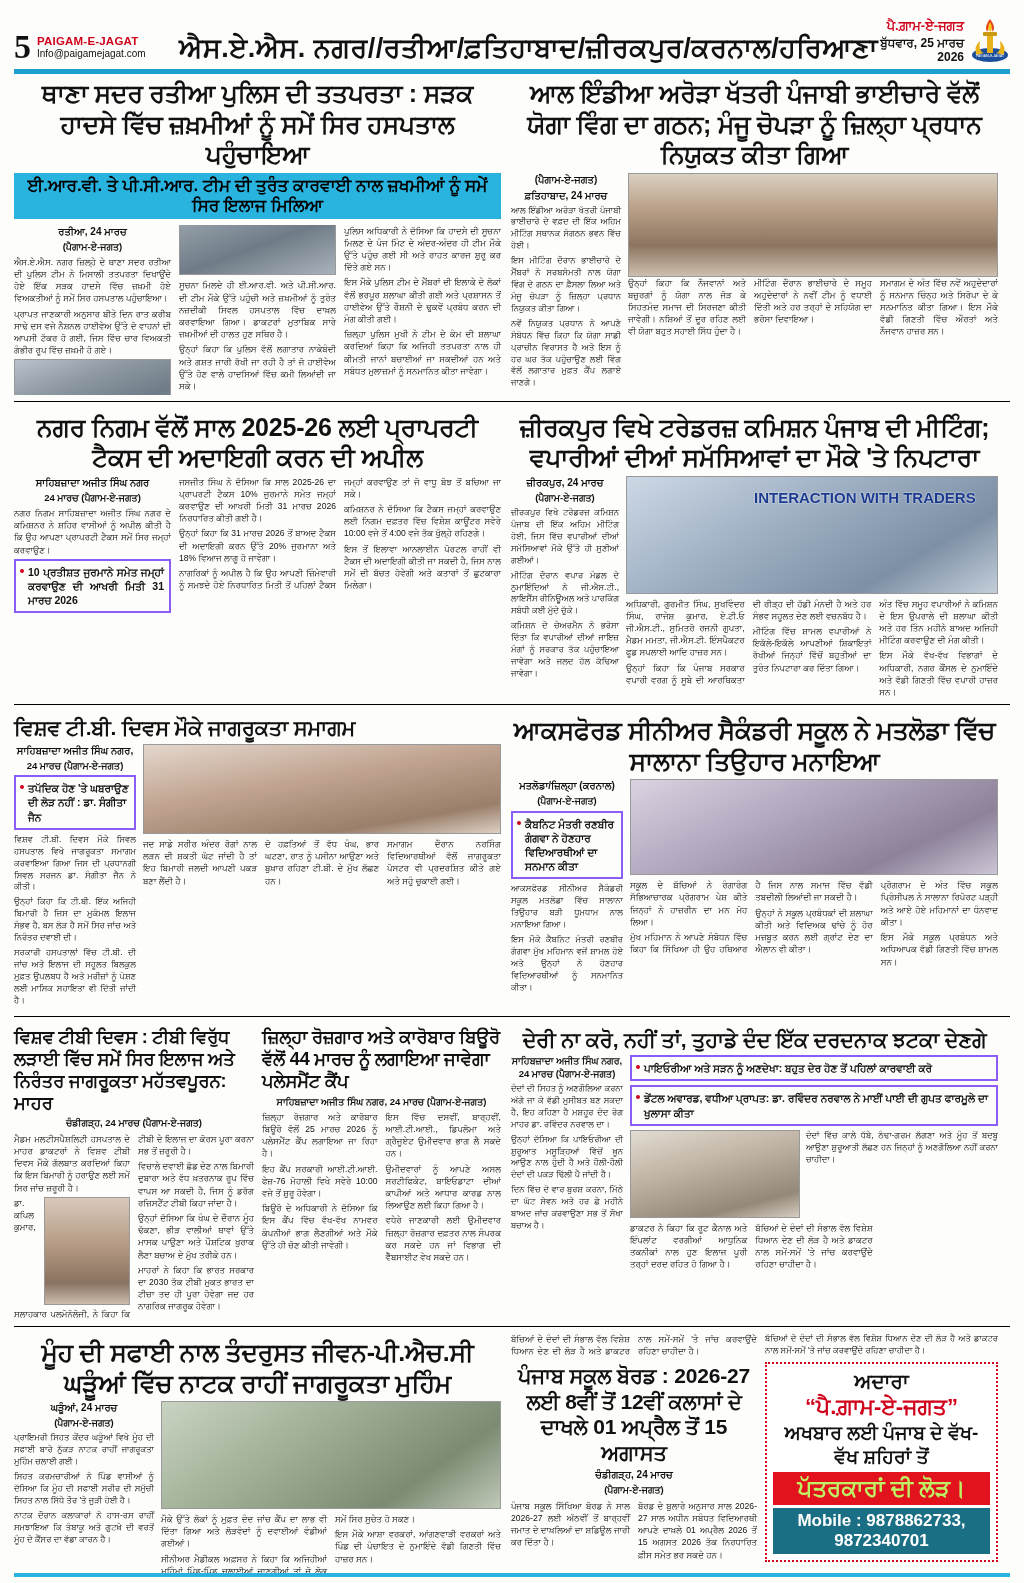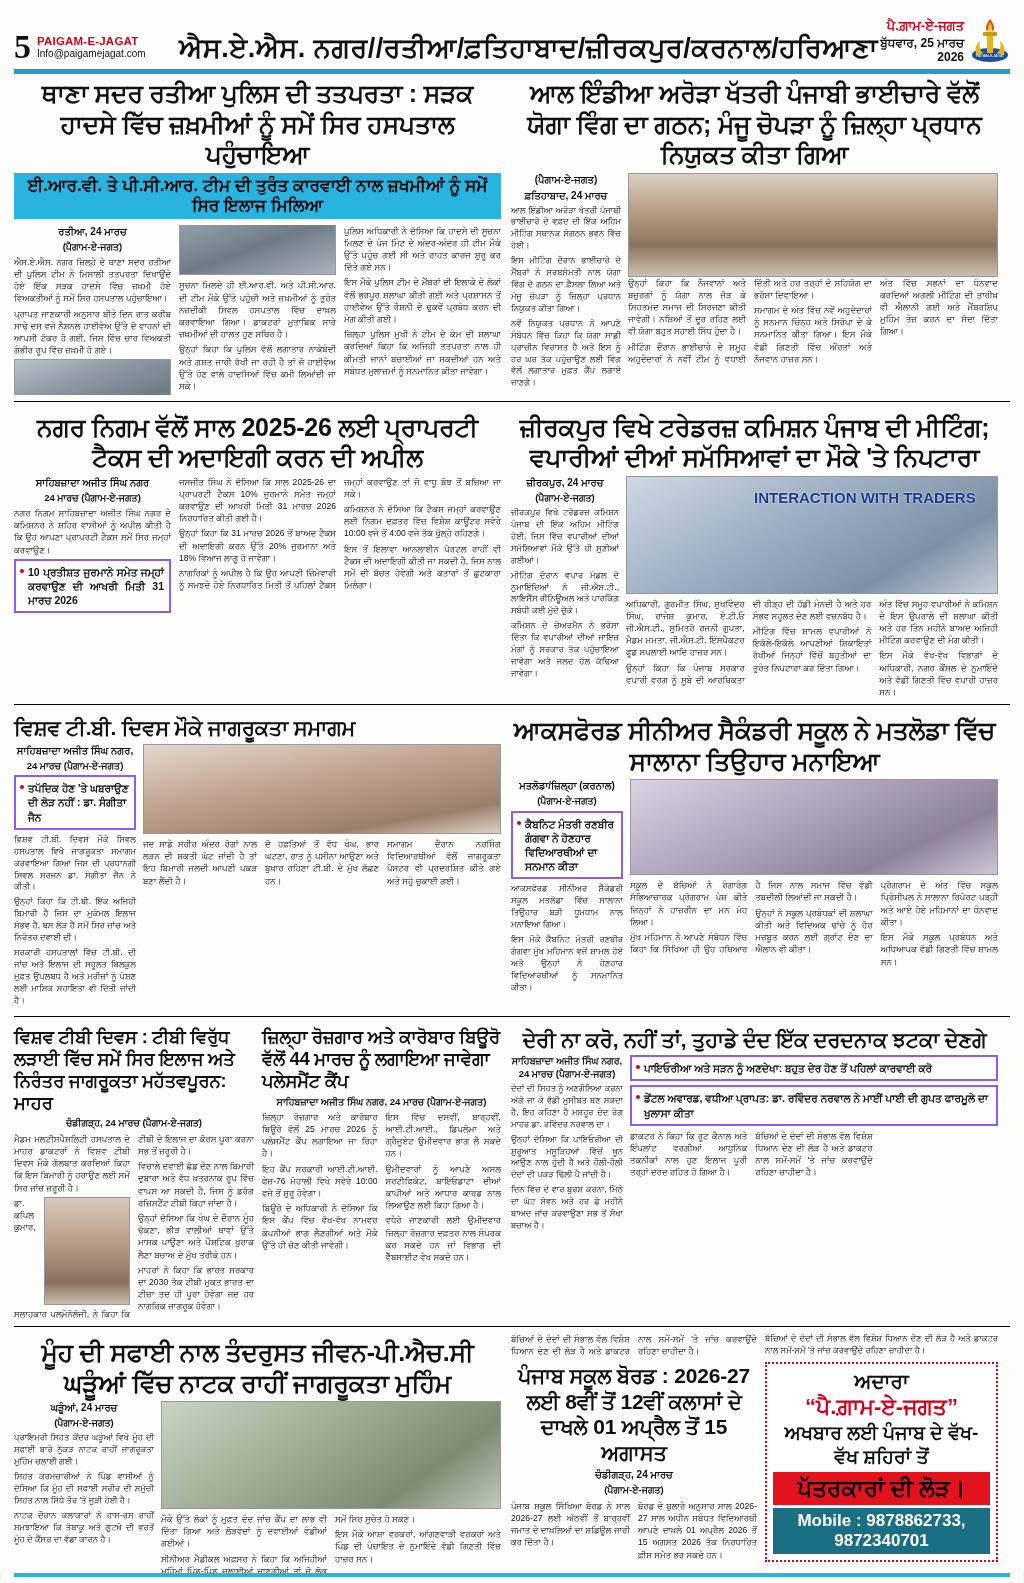--- a/index.html
+++ b/index.html
@@ -89,21 +89,21 @@
     position:absolute; top:12%; right:6%;
     color:#1b3a8f; font-weight:bold; font-size:15px; line-height:1.1;
     text-shadow:0 0 2px #fff;
   }
 
   
   .adbox { border:2px dotted #d0021b; padding:6px; background:#fff; }
   .ad-l1 { text-align:center; font-size:20px; font-weight:bold; }
   .ad-l2 { text-align:center; font-size:22px; font-weight:bold; color:#d0021b; margin:1px 0; }
   .ad-l3 { text-align:center; font-size:19px; font-weight:bold; line-height:1.25; }
-  .ad-red { background:#e2131c; color:#000000; text-align:center; font-size:23px; font-weight:bold; padding:3px 0; margin-top:4px; }
+  .ad-red { background:#e2131c; color:#bef264; text-align:center; font-size:23px; font-weight:bold; padding:3px 0; margin-top:4px; }
   .ad-teal { background:#1b6f84; color:#fff; text-align:center; font-size:17px; font-weight:bold; padding:3px 0; margin-top:3px; }
   .bottom-rule { position:absolute; left:14px; right:14px; bottom:6px; height:4px; background:#29b4e0; }
 </style>
 </head>
 <body>
 
 <div class="page">
 
   <div class="masthead">
     <div class="mh-left">
@@ -169,21 +169,20 @@
             <p>ਇਸ ਮੀਟਿੰਗ ਦੌਰਾਨ ਭਾਈਚਾਰੇ ਦੇ ਮੈਂਬਰਾਂ ਨੇ ਸਰਬਸੰਮਤੀ ਨਾਲ ਯੋਗਾ ਵਿੰਗ ਦੇ ਗਠਨ ਦਾ ਫ਼ੈਸਲਾ ਲਿਆ ਅਤੇ ਮੰਜੂ ਚੋਪੜਾ ਨੂੰ ਜ਼ਿਲ੍ਹਾ ਪ੍ਰਧਾਨ ਨਿਯੁਕਤ ਕੀਤਾ ਗਿਆ।</p>
             <p>ਨਵੇਂ ਨਿਯੁਕਤ ਪ੍ਰਧਾਨ ਨੇ ਆਪਣੇ ਸੰਬੋਧਨ ਵਿੱਚ ਕਿਹਾ ਕਿ ਯੋਗਾ ਸਾਡੀ ਪ੍ਰਾਚੀਨ ਵਿਰਾਸਤ ਹੈ ਅਤੇ ਇਸ ਨੂੰ ਹਰ ਘਰ ਤੱਕ ਪਹੁੰਚਾਉਣ ਲਈ ਵਿੰਗ ਵੱਲੋਂ ਲਗਾਤਾਰ ਮੁਫ਼ਤ ਕੈਂਪ ਲਗਾਏ ਜਾਣਗੇ।</p>
           </div>
         </div>
         <div style="flex:1">
           <div class="photo p2" style="height:104px"></div>
           <div class="bodycols c3" style="margin-top:0">
             <p>ਉਨ੍ਹਾਂ ਕਿਹਾ ਕਿ ਨੌਜਵਾਨਾਂ ਅਤੇ ਬਜ਼ੁਰਗਾਂ ਨੂੰ ਯੋਗਾ ਨਾਲ ਜੋੜ ਕੇ ਸਿਹਤਮੰਦ ਸਮਾਜ ਦੀ ਸਿਰਜਣਾ ਕੀਤੀ ਜਾਵੇਗੀ। ਨਸ਼ਿਆਂ ਤੋਂ ਦੂਰ ਰਹਿਣ ਲਈ ਵੀ ਯੋਗਾ ਬਹੁਤ ਸਹਾਈ ਸਿੱਧ ਹੁੰਦਾ ਹੈ।</p>
             <p>ਮੀਟਿੰਗ ਦੌਰਾਨ ਭਾਈਚਾਰੇ ਦੇ ਸਮੂਹ ਅਹੁਦੇਦਾਰਾਂ ਨੇ ਨਵੀਂ ਟੀਮ ਨੂੰ ਵਧਾਈ ਦਿੱਤੀ ਅਤੇ ਹਰ ਤਰ੍ਹਾਂ ਦੇ ਸਹਿਯੋਗ ਦਾ ਭਰੋਸਾ ਦਿਵਾਇਆ।</p>
             <p>ਸਮਾਗਮ ਦੇ ਅੰਤ ਵਿੱਚ ਨਵੇਂ ਅਹੁਦੇਦਾਰਾਂ ਨੂੰ ਸਨਮਾਨ ਚਿੰਨ੍ਹ ਅਤੇ ਸਿਰੋਪਾ ਦੇ ਕੇ ਸਨਮਾਨਿਤ ਕੀਤਾ ਗਿਆ। ਇਸ ਮੌਕੇ ਵੱਡੀ ਗਿਣਤੀ ਵਿੱਚ ਔਰਤਾਂ ਅਤੇ ਨੌਜਵਾਨ ਹਾਜ਼ਰ ਸਨ।</p>
-            <p>ਅੰਤ ਵਿੱਚ ਸਭਨਾਂ ਦਾ ਧੰਨਵਾਦ ਕਰਦਿਆਂ ਅਗਲੀ ਮੀਟਿੰਗ ਦੀ ਤਾਰੀਖ਼ ਵੀ ਐਲਾਨੀ ਗਈ ਅਤੇ ਮੈਂਬਰਸ਼ਿਪ ਮੁਹਿੰਮ ਤੇਜ਼ ਕਰਨ ਦਾ ਸੱਦਾ ਦਿੱਤਾ ਗਿਆ।</p>
           </div>
         </div>
       </div>
     </div>
   </div>
 
   <hr class="sep">
 
   <div class="cols">
 
@@ -323,20 +322,26 @@
           <div class="byline2">ਸਾਹਿਬਜ਼ਾਦਾ ਅਜੀਤ ਸਿੰਘ ਨਗਰ, 24 ਮਾਰਚ (ਪੈਗਾਮ-ਏ-ਜਗਤ)</div>
           <div class="bodycols" style="font-size:8.4px">
             <p>ਦੰਦਾਂ ਦੀ ਸਿਹਤ ਨੂੰ ਅਣਗੌਲਿਆ ਕਰਨਾ ਅੱਗੇ ਜਾ ਕੇ ਵੱਡੀ ਮੁਸੀਬਤ ਬਣ ਸਕਦਾ ਹੈ, ਇਹ ਕਹਿਣਾ ਹੈ ਮਸ਼ਹੂਰ ਦੰਦ ਰੋਗ ਮਾਹਰ ਡਾ. ਰਵਿੰਦਰ ਨਰਵਾਲ ਦਾ।</p>
             <p>ਉਨ੍ਹਾਂ ਦੱਸਿਆ ਕਿ ਪਾਇਓਰੀਆ ਦੀ ਸ਼ੁਰੂਆਤ ਮਸੂੜ੍ਹਿਆਂ ਵਿੱਚੋਂ ਖ਼ੂਨ ਆਉਣ ਨਾਲ ਹੁੰਦੀ ਹੈ ਅਤੇ ਹੌਲੀ-ਹੌਲੀ ਦੰਦਾਂ ਦੀ ਪਕੜ ਢਿੱਲੀ ਪੈ ਜਾਂਦੀ ਹੈ।</p>
             <p>ਦਿਨ ਵਿੱਚ ਦੋ ਵਾਰ ਬੁਰਸ਼ ਕਰਨਾ, ਮਿੱਠੇ ਦਾ ਘੱਟ ਸੇਵਨ ਅਤੇ ਹਰ ਛੇ ਮਹੀਨੇ ਬਾਅਦ ਜਾਂਚ ਕਰਵਾਉਣਾ ਸਭ ਤੋਂ ਸੌਖਾ ਬਚਾਅ ਹੈ।</p>
           </div>
         </div>
         <div style="flex:1">
           <div class="box-high">ਪਾਇਓਰੀਆ ਅਤੇ ਸੜਨ ਨੂੰ ਅਣਦੇਖਾ: ਬਹੁਤ ਦੇਰ ਹੋਣ ਤੋਂ ਪਹਿਲਾਂ ਕਾਰਵਾਈ ਕਰੋ</div>
           <div class="box-high">ਡੇਂਟਲ ਅਵਾਰਡ, ਵਧੀਆ ਪ੍ਰਾਪਤ: ਡਾ. ਰਵਿੰਦਰ ਨਰਵਾਲ ਨੇ ਮਾਈਂ ਪਾਈ ਦੀ ਗੁਪਤ ਫਾਰਮੂਲੇ ਦਾ ਖੁਲਾਸਾ ਕੀਤਾ</div>
+          <div style="display:flex; gap:6px">
+            <div class="photo p7" style="height:88px; width:170px"></div>
+            <div class="bodycols" style="flex:1; font-size:8.4px">
+              <p>ਦੰਦਾਂ ਵਿੱਚ ਕਾਲੇ ਧੱਬੇ, ਠੰਢਾ-ਗਰਮ ਲੱਗਣਾ ਅਤੇ ਮੂੰਹ ਤੋਂ ਬਦਬੂ ਆਉਣਾ ਸ਼ੁਰੂਆਤੀ ਲੱਛਣ ਹਨ ਜਿਨ੍ਹਾਂ ਨੂੰ ਅਣਗੌਲਿਆ ਨਹੀਂ ਕਰਨਾ ਚਾਹੀਦਾ।</p>
+            </div>
+          </div>
           <div class="bodycols c3" style="margin-top:4px">
             <p>ਡਾਕਟਰ ਨੇ ਕਿਹਾ ਕਿ ਰੂਟ ਕੈਨਾਲ ਅਤੇ ਇੰਪਲਾਂਟ ਵਰਗੀਆਂ ਆਧੁਨਿਕ ਤਕਨੀਕਾਂ ਨਾਲ ਹੁਣ ਇਲਾਜ ਪੂਰੀ ਤਰ੍ਹਾਂ ਦਰਦ ਰਹਿਤ ਹੋ ਗਿਆ ਹੈ।</p>
             <p>ਬੱਚਿਆਂ ਦੇ ਦੰਦਾਂ ਦੀ ਸੰਭਾਲ ਵੱਲ ਵਿਸ਼ੇਸ਼ ਧਿਆਨ ਦੇਣ ਦੀ ਲੋੜ ਹੈ ਅਤੇ ਡਾਕਟਰ ਨਾਲ ਸਮੇਂ-ਸਮੇਂ 'ਤੇ ਜਾਂਚ ਕਰਵਾਉਂਦੇ ਰਹਿਣਾ ਚਾਹੀਦਾ ਹੈ।</p>
           </div>
         </div>
       </div>
     </div>
   </div>
 
   <hr class="sep">

